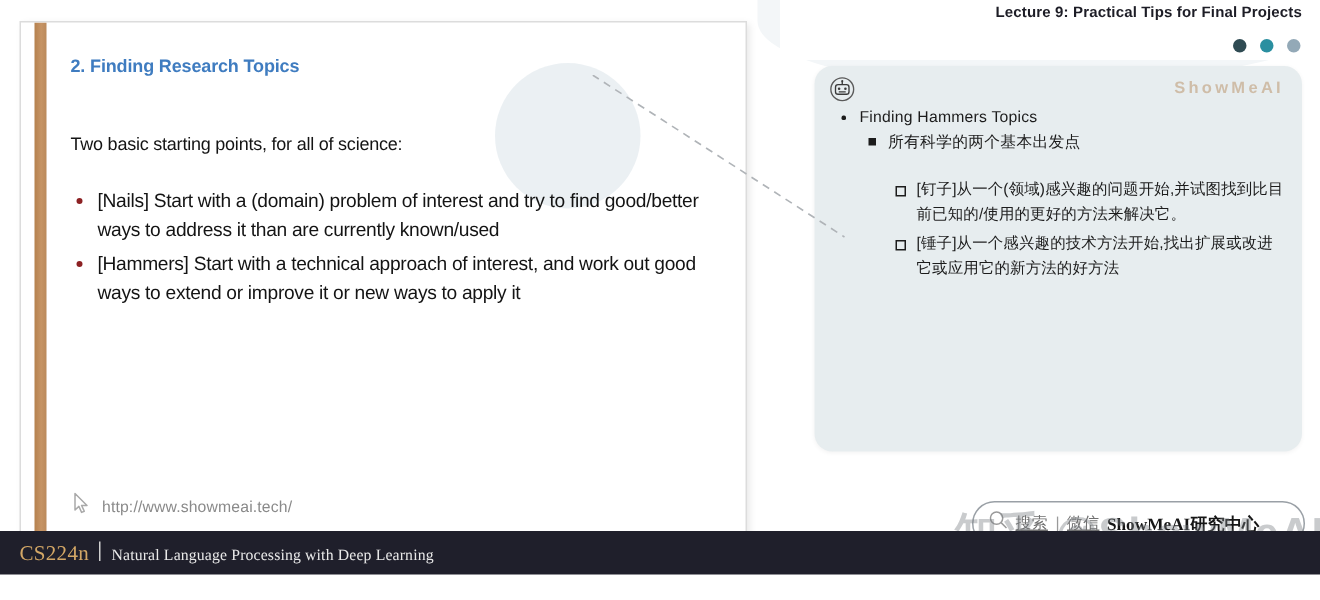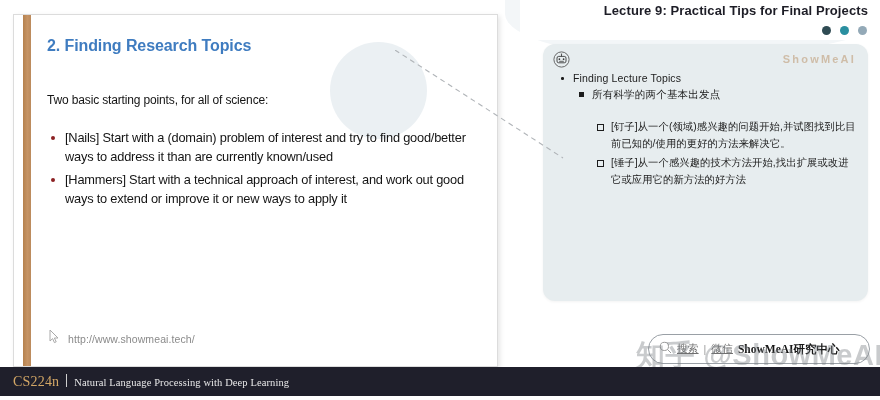--- a/index.html
+++ b/index.html
@@ -32,21 +32,21 @@
     left: 520px;
     top: 0;
     width: 360px;
     height: 40px;
     background: #ffffff;
   }
   .header-title {
     position: absolute;
     right: 12px;
     top: 3px;
-    font-size: 13px;
+    font-size: 10px;
     font-weight: bold;
     color: #1d1d26;
     letter-spacing: .1px;
     white-space: nowrap;
   }
   .header-dots {
     position: absolute;
     right: 13px;
     top: 26px;
     display: flex;
@@ -84,21 +84,21 @@
     left: 9px;
     top: 0;
     width: 8px;
     height: 100%;
     background: linear-gradient(90deg, #b5814e 0%, #c69465 55%, #bb8a5c 100%);
   }
   .slide-title {
     position: absolute;
     left: 33px;
     top: 22px;
-    font-size: 16px;
+    font-size: 12px;
     font-weight: bold;
     color: #3f7cc0;
     letter-spacing: -.1px;
   }
   .slide-lead {
     position: absolute;
     left: 33px;
     top: 60px;
     font-size: 12px;
     color: #141414;
@@ -298,21 +298,21 @@
     letter-spacing: .5px;
     white-space: nowrap;
     pointer-events: none;
     z-index: 6;
   }
 
   
   .bottom-bar {
     position: absolute;
     left: 0;
-    bottom: 4px;
+    bottom: 17px;
     width: 880px;
     height: 29px;
     background: #1f1f2b;
     display: flex;
     align-items: center;
     justify-content: space-between;
     padding: 0 13px;
     z-index: 8;
   }
   .bb-left { display: flex; align-items: baseline; gap: 7px; }
@@ -397,21 +397,21 @@
         <circle cx="10.6" cy="8.2" r="0.85" fill="#3b3b3b"></circle>
         <line x1="8.5" y1="3.4" x2="8.5" y2="5.4" stroke="#3b3b3b" stroke-width="0.9"></line>
         <circle cx="8.5" cy="3.1" r="0.7" fill="#3b3b3b"></circle>
         <line x1="6.2" y1="10.3" x2="10.8" y2="10.3" stroke="#3b3b3b" stroke-width="0.8"></line>
       </svg>
     </span>
 
     <div class="note-brand">ShowMeAI</div>
 
     <div class="note-list">
-      <div class="nl1">Finding Lecture Topics</div>
+      <div class="nl1">Finding Hammers Topics</div>
       <div class="nl2">所有科学的两个基本出发点</div>
       <div class="nl3">[钉子]从一个(领域)感兴趣的问题开始,并试图找到比目前已知的/使用的更好的方法来解决它。</div>
       <div class="nl3">[锤子]从一个感兴趣的技术方法开始,找出扩展或改进它或应用它的新方法的好方法</div>
     </div>
   </div>
 
   <div class="wechat-pill">
     <span class="pill-search">
       <svg width="13" height="13" viewBox="0 0 13 13">
         <circle cx="5.4" cy="5.4" r="4.1" fill="none" stroke="#9a9a9a" stroke-width="1"></circle>

